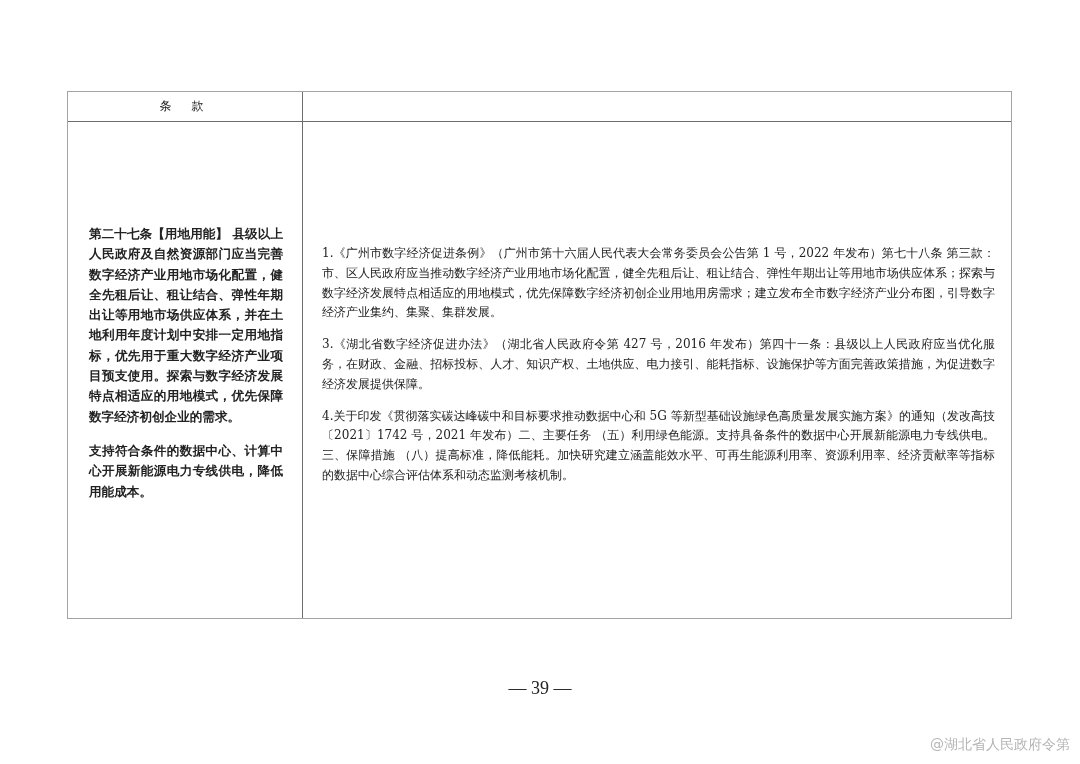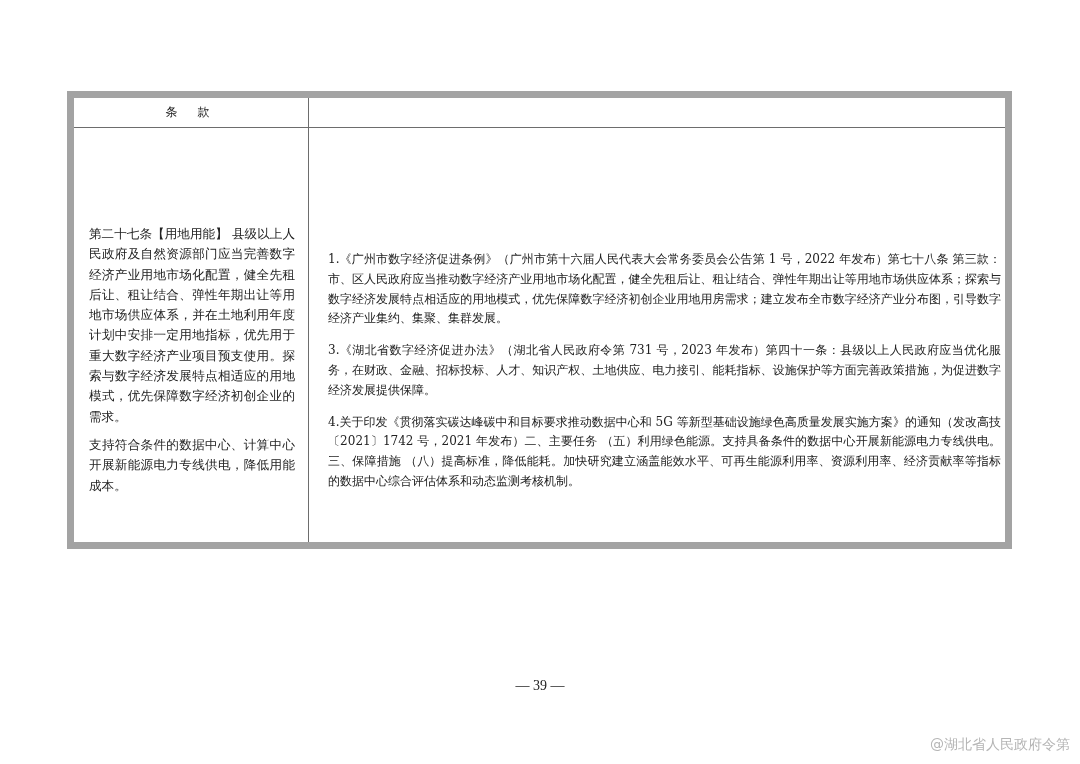--- a/index.html
+++ b/index.html
@@ -1,49 +1,49 @@
 <!DOCTYPE html>
 <html><head>
 <meta charset="utf-8">
 <style>
   html, body { margin: 0; padding: 0; }
   body {
     width: 1080px; height: 764px; background: #ffffff; position: relative; overflow: hidden;
     font-family: "DejaVu Serif", "Liberation Serif", serif; color: #1a1a1a;
   }
   .table {
-    position: absolute; left: 67px; top: 91px; width: 945px; height: 458px;
-    border: 7px solid #a3a3a3; box-sizing: border-box;
+    position: absolute; left: 67px; top: 91px; width: 945px; height: 528px;
+    border: 1px solid #a3a3a3; box-sizing: border-box;
   }
   .hdr {
     position: absolute; top: 0; left: 0; right: 0; height: 30px;
     border-bottom: 1px solid #6d6d6d; box-sizing: border-box;
   }
   .hdr-cell {
     position: absolute; top: 0; height: 29px; line-height: 29px; text-align: center;
     font-family: "DejaVu Sans", "Liberation Sans", sans-serif; font-size: 12px; color: #222;
   }
   .hdr-left { left: 0; width: 235px; letter-spacing: 8px; }
   .hdr-right { left: 235px; right: 0; }
   .vdiv {
     position: absolute; left: 234px; top: 0; bottom: 0; width: 1px; background: #6d6d6d;
   }
   .left-cell {
     position: absolute; left: 7px; top: 118px; width: 222px;
     font-size: 12.6px; line-height: 20.3px; text-align: justify; color: #222;
   }
-  .left-cell p { margin: 8px; }
+  .left-cell p { margin: 14px; font-weight: bold; }
   .right-cell {
     position: absolute; left: 242px; top: 140px; width: 697px;
     font-size: 12px; line-height: 19.8px; text-align: justify; color: #222;
   }
   .right-cell p { margin: 12px; }
   .page-num {
     position: absolute; left: 0; right: 0; top: 678px; text-align: center;
-    font-family: "Liberation Serif", "DejaVu Serif", serif; font-size: 14px; color: #222;
+    font-family: "Liberation Serif", "DejaVu Serif", serif; font-size: 18px; color: #222;
   }
   .watermark {
     position: absolute; right: 10px; top: 736px;
     font-family: "DejaVu Sans", "Liberation Sans", sans-serif; font-size: 14px; color: #b5b5b5;
   }
 </style>
 </head>
 <body>
 
 <div class="table">
@@ -52,19 +52,19 @@
   </div>
   <div class="vdiv"></div>
 
   <div class="left-cell">
     <p>第二十七条【用地用能】 县级以上人民政府及自然资源部门应当完善数字经济产业用地市场化配置，健全先租后让、租让结合、弹性年期出让等用地市场供应体系，并在土地利用年度计划中安排一定用地指标，优先用于重大数字经济产业项目预支使用。探索与数字经济发展特点相适应的用地模式，优先保障数字经济初创企业的需求。</p>
     <p>支持符合条件的数据中心、计算中心开展新能源电力专线供电，降低用能成本。</p>
   </div>
 
   <div class="right-cell">
     <p>1.《广州市数字经济促进条例》（广州市第十六届人民代表大会常务委员会公告第 1 号，2022 年发布）第七十八条 第三款：市、区人民政府应当推动数字经济产业用地市场化配置，健全先租后让、租让结合、弹性年期出让等用地市场供应体系；探索与数字经济发展特点相适应的用地模式，优先保障数字经济初创企业用地用房需求；建立发布全市数字经济产业分布图，引导数字经济产业集约、集聚、集群发展。</p>
-    <p>3.《湖北省数字经济促进办法》（湖北省人民政府令第 731 号，2023 年发布）第四十一条：县级以上人民政府应当优化服务，在财政、金融、招标投标、人才、知识产权、土地供应、电力接引、能耗指标、设施保护等方面完善政策措施，为促进数字经济发展提供保障。</p>
+    <p>3.《湖北省数字经济促进办法》（湖北省人民政府令第 427 号，2016 年发布）第四十一条：县级以上人民政府应当优化服务，在财政、金融、招标投标、人才、知识产权、土地供应、电力接引、能耗指标、设施保护等方面完善政策措施，为促进数字经济发展提供保障。</p>
     <p>4.关于印发《贯彻落实碳达峰碳中和目标要求推动数据中心和 5G 等新型基础设施绿色高质量发展实施方案》的通知（发改高技〔2021〕1742 号，2021 年发布）二、主要任务 （五）利用绿色能源。支持具备条件的数据中心开展新能源电力专线供电。 三、保障措施 （八）提高标准，降低能耗。加快研究建立涵盖能效水平、可再生能源利用率、资源利用率、经济贡献率等指标的数据中心综合评估体系和动态监测考核机制。</p>
   </div>
 </div>
 
 <div class="page-num">— 39 —</div>
 <div class="watermark">@湖北省人民政府令第</div>
 
 </body></html>

